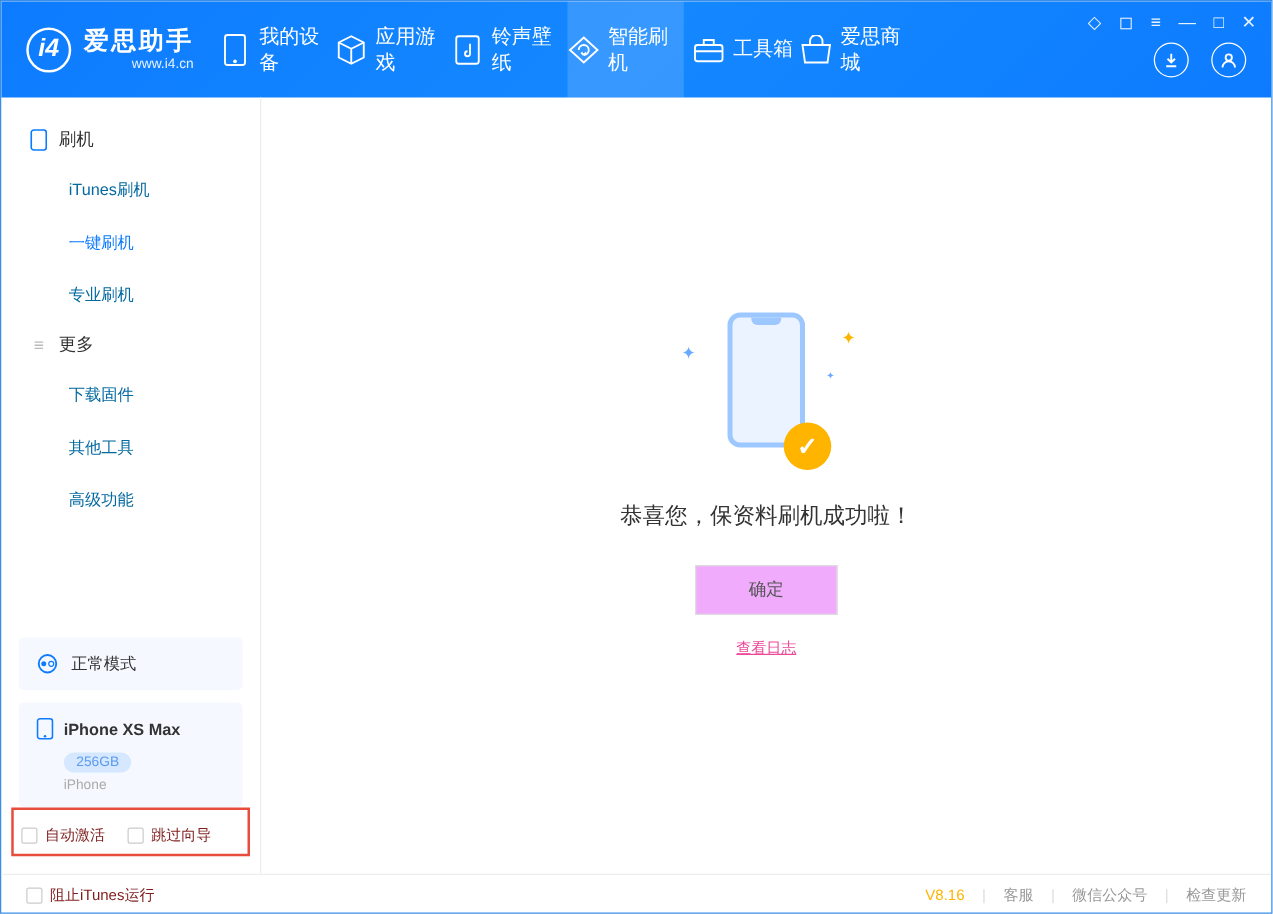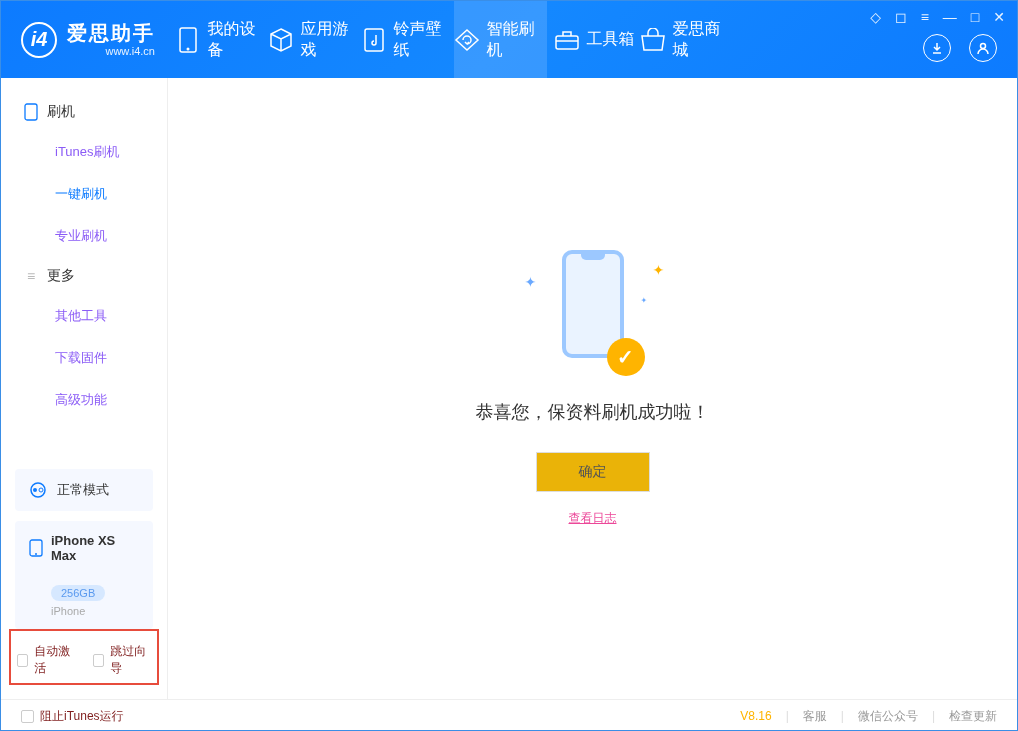--- a/index.html
+++ b/index.html
@@ -21,50 +21,50 @@
 .window-controls { position: absolute; top: 8px; right: 12px; display: flex; gap: 14px; color: white; font-size: 14px; }
 .window-ctrl { cursor: pointer; opacity: 0.9; }
 
 .header-right-icons { position: absolute; right: 20px; bottom: 16px; display: flex; gap: 18px; }
 .header-circle-icon { width: 28px; height: 28px; border: 1.5px solid white; border-radius: 50%; display: flex; align-items: center; justify-content: center; color: white; cursor: pointer; }
 
 
 .body { display: flex; height: calc(731px - 77px - 33px); }
 
 
-.sidebar { width: 167px; border-right: 1px solid #eee; padding-top: 15px; display: flex; flex-direction: column; position: relative; }
+.sidebar { width: 208px; border-right: 1px solid #eee; padding-top: 15px; display: flex; flex-direction: column; position: relative; }
 .side-section-title { display: flex; align-items: center; gap: 8px; padding: 10px 22px; font-size: 14px; color: #333; }
-.side-item { padding: 12px 0 12px 54px; font-size: 13px; color: #8b5cf6; cursor: pointer; }
+.side-item { padding: 12px 0 12px 54px; font-size: 13px; color: #0369a1; cursor: pointer; }
 .side-item.active { color: #0d7bff; }
 .side-icon { width: 16px; height: 16px; display: inline-flex; align-items: center; justify-content: center; }
 
 .sidebar-bottom { margin-top: auto; padding: 0 14px 14px 14px; }
 .mode-card { background: #f5f8ff; border-radius: 4px; padding: 12px 14px; display: flex; align-items: center; gap: 10px; margin-bottom: 10px; font-size: 13px; color: #333; }
 .device-card { background: #f5f8ff; border-radius: 4px; padding: 12px 14px; }
 .device-name { font-size: 13px; font-weight: bold; color: #333; display: flex; align-items: center; gap: 8px; }
-.device-storage { display: inline-block; background: #d6e8ff; color: #5a9aef; border-radius: 10px; padding: 2px 10px; font-size: 11px; margin-top: 22px; margin-left: 22px; }
+.device-storage { display: inline-block; background: #d6e8ff; color: #5a9aef; border-radius: 10px; padding: 2px 10px; font-size: 11px; margin-top: 10px; margin-left: 22px; }
 .device-type { font-size: 11px; color: #aaa; margin-top: 4px; margin-left: 22px; }
 
 .checkbox-row { display: flex; gap: 18px; padding: 12px 6px 6px 6px; border: 2px solid #e74c3c; margin: 0 -6px; }
 .checkbox-item { display: flex; align-items: center; gap: 6px; font-size: 12px; color: #7f1d1d; cursor: pointer; }
 .checkbox-box { width: 13px; height: 13px; border: 1px solid #ccc; border-radius: 2px; }
 
 
 .main { flex: 1; display: flex; flex-direction: column; align-items: center; justify-content: center; }
 .success-illustration { position: relative; width: 180px; height: 120px; margin-bottom: 30px; }
 .phone-shape { position: absolute; left: 50%; top: 0; transform: translateX(-50%); width: 62px; height: 108px; border: 4px solid #9cc8ff; border-radius: 10px; background: #eaf3ff; }
 .phone-notch { position: absolute; top: 0; left: 50%; transform: translateX(-50%); width: 24px; height: 6px; background: #9cc8ff; border-radius: 0 0 5px 5px; }
 .check-badge { position: absolute; right: 38px; bottom: -6px; width: 38px; height: 38px; background: #ffb400; border-radius: 50%; display: flex; align-items: center; justify-content: center; color: white; font-size: 20px; font-weight: bold; }
 .sparkle { position: absolute; width: 8px; height: 8px; color: #ffb400; font-size: 14px; }
 .sparkle.s1 { left: 22px; top: 24px; color: #6aa9ff; }
 .sparkle.s2 { right: 22px; top: 12px; }
 .sparkle.s3 { right: 34px; top: 46px; color: #6aa9ff; font-size: 8px; }
 
 .success-text { font-size: 18px; color: #333; margin-bottom: 28px; }
-.confirm-btn { border: 1px solid #ddd; background: #eab308; padding: 10px 42px; font-size: 14px; color: #555; cursor: pointer; margin-bottom: 18px; }
+.confirm-btn { border: 1px solid #ddd; background: #f0abfc; padding: 10px 42px; font-size: 14px; color: #555; cursor: pointer; margin-bottom: 18px; }
 .view-log { font-size: 12px; color: #ec4899; cursor: pointer; text-decoration: underline; font-family: Liberation Mono, monospace; }
 
 
 .footer { height: 33px; border-top: 1px solid #eee; display: flex; align-items: center; padding: 0 20px; font-size: 12px; color: #999; }
 .footer-left { display: flex; align-items: center; gap: 6px; }
 .footer-right { margin-left: auto; display: flex; align-items: center; gap: 14px; }
 .footer-link { color: #999; cursor: pointer; }
 .footer-divider { color: #ddd; }
 .version { color: #ffb400; font-weight: 500; }
 
@@ -174,22 +174,22 @@
       <span>刷机</span>
     </div>
     <div class="side-item">iTunes刷机</div>
     <div class="side-item active">一键刷机</div>
     <div class="side-item">专业刷机</div>
 
     <div class="side-section-title">
       <span class="side-icon" style="color:#bbb;">≡</span>
       <span>更多</span>
     </div>
+    <div class="side-item">下载固件</div>
     <div class="side-item">其他工具</div>
-    <div class="side-item">下载固件</div>
     <div class="side-item">高级功能</div>
 
     <div class="sidebar-bottom">
       <div class="mode-card">
         <span>
           <svg width="18" height="18" viewBox="0 0 18 18">
               <circle cx="9" cy="9" r="7" fill="none" stroke="#0d7bff" stroke-width="1.5"></circle>
               <circle cx="6" cy="9" r="2" fill="#0d7bff"></circle>
               <circle cx="12" cy="9" r="2" fill="none" stroke="#0d7bff" stroke-width="1"></circle>
             </svg>

